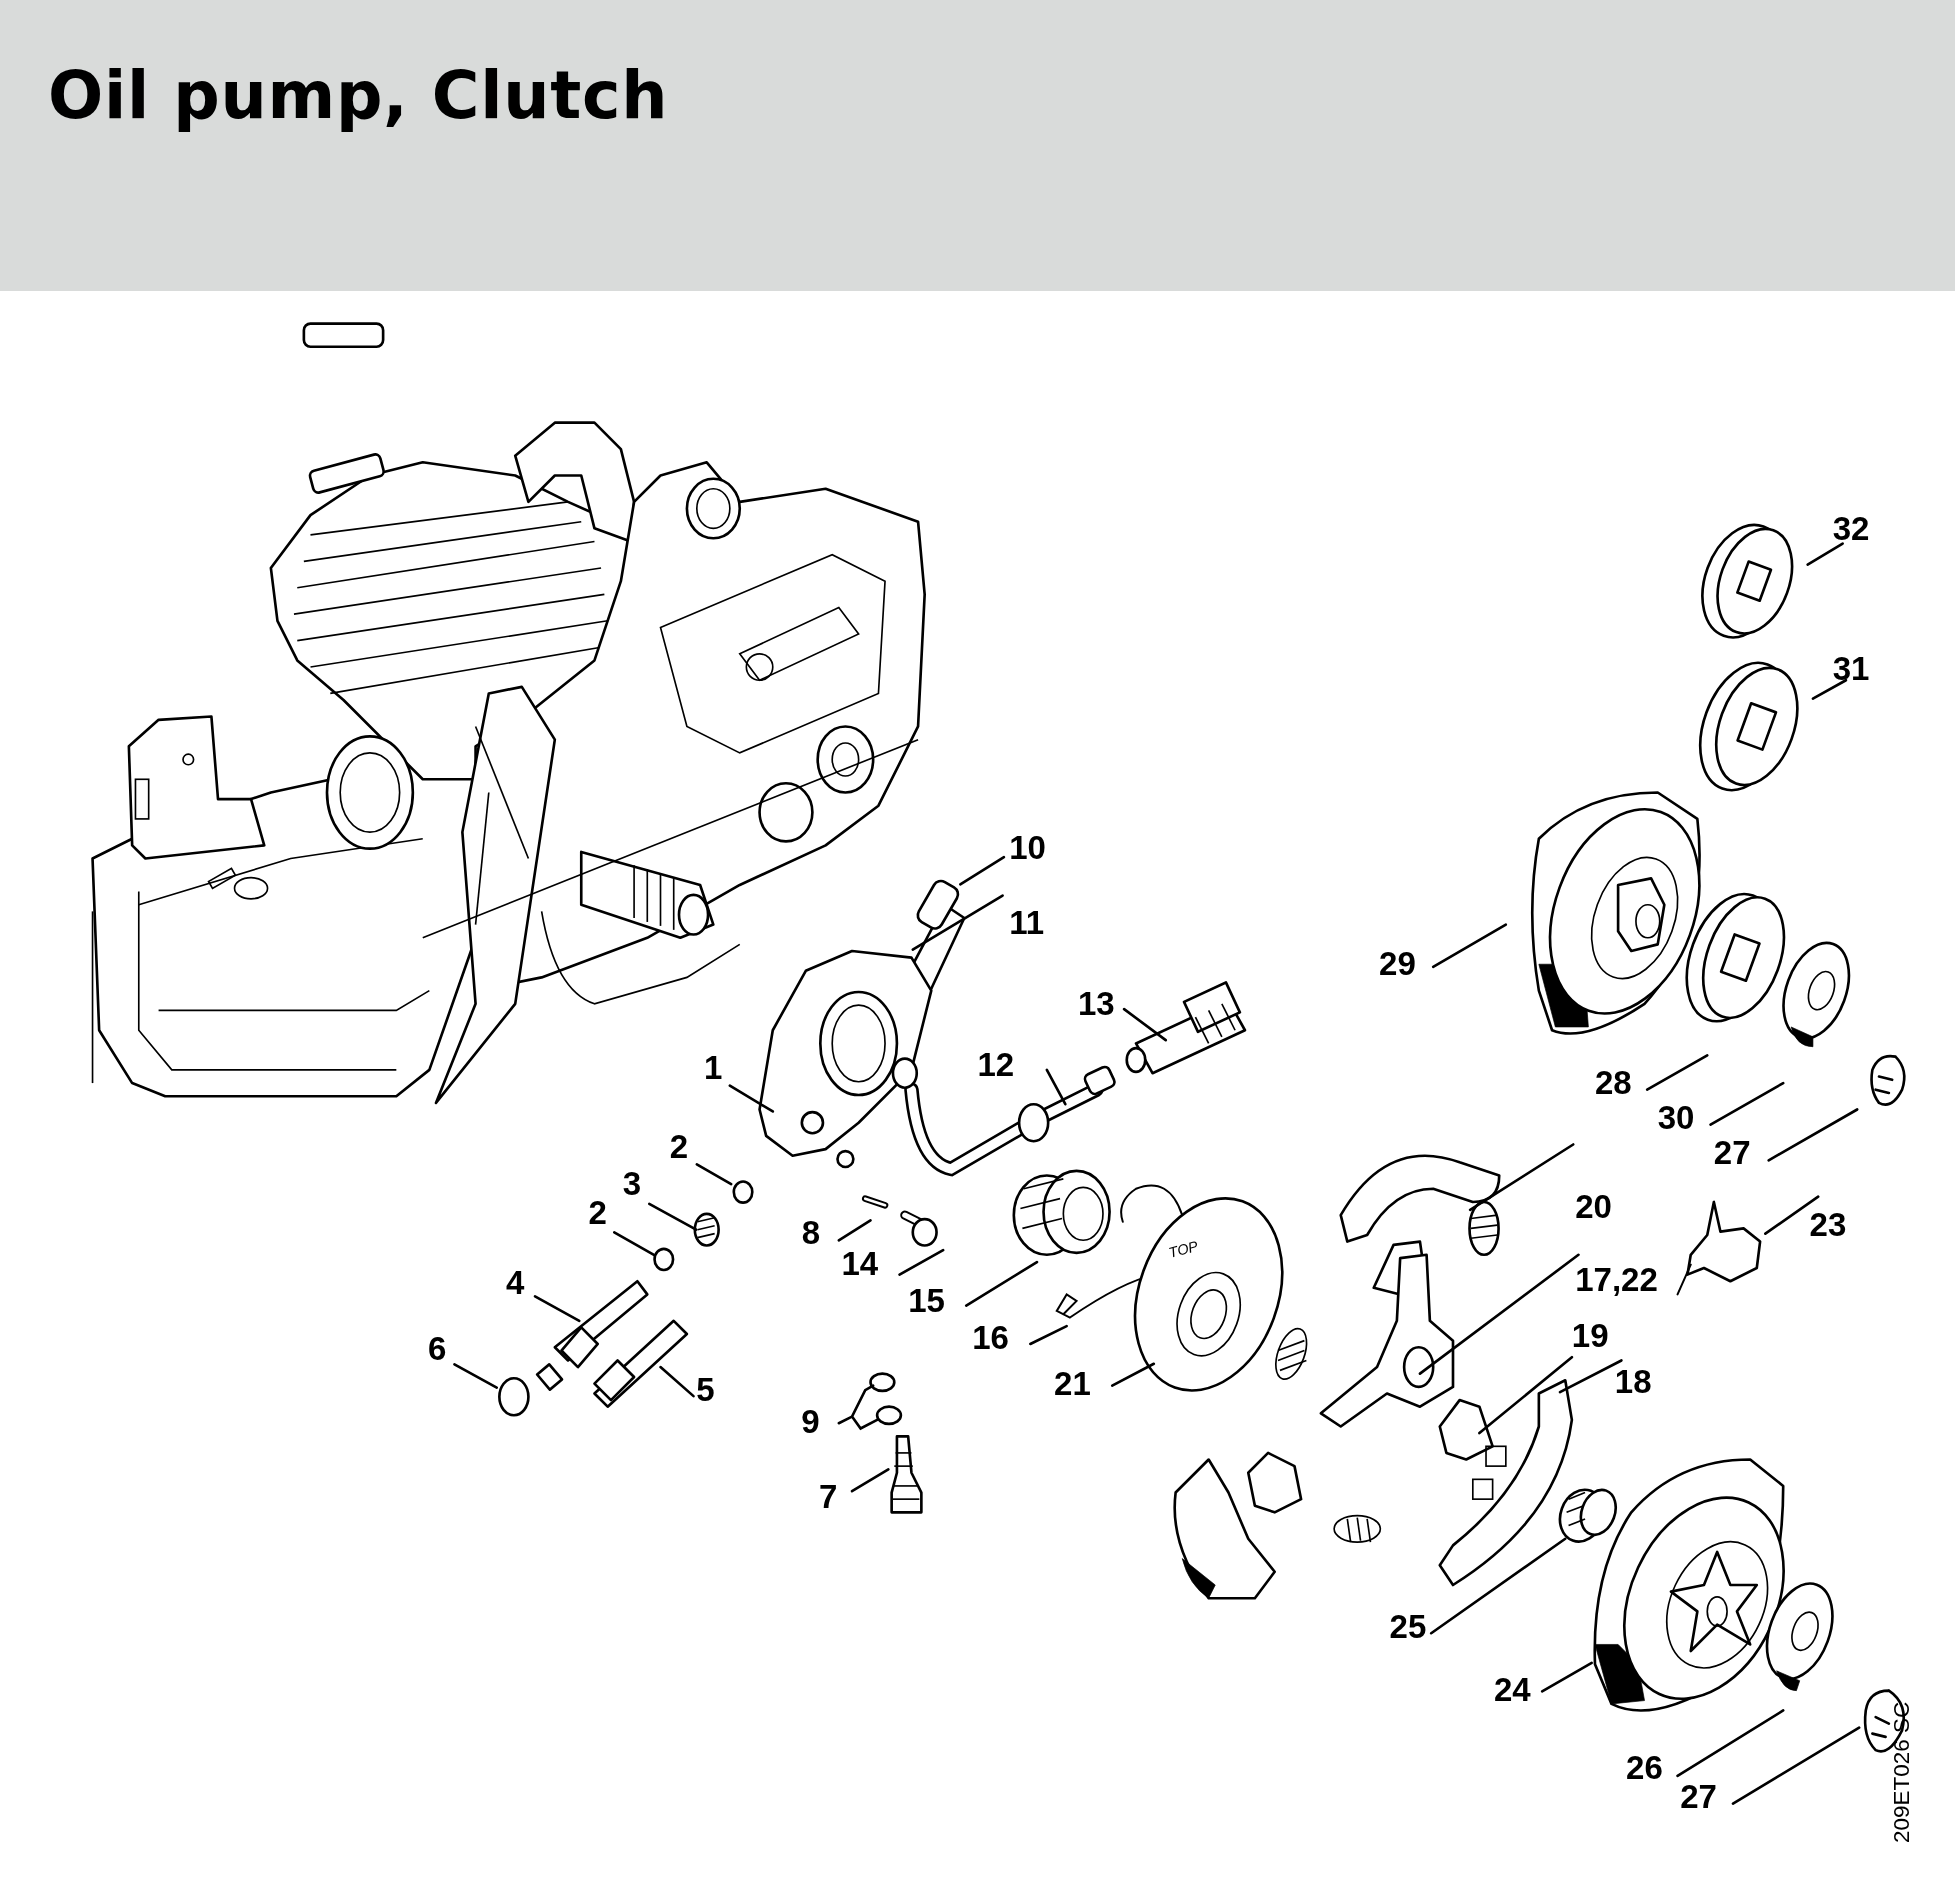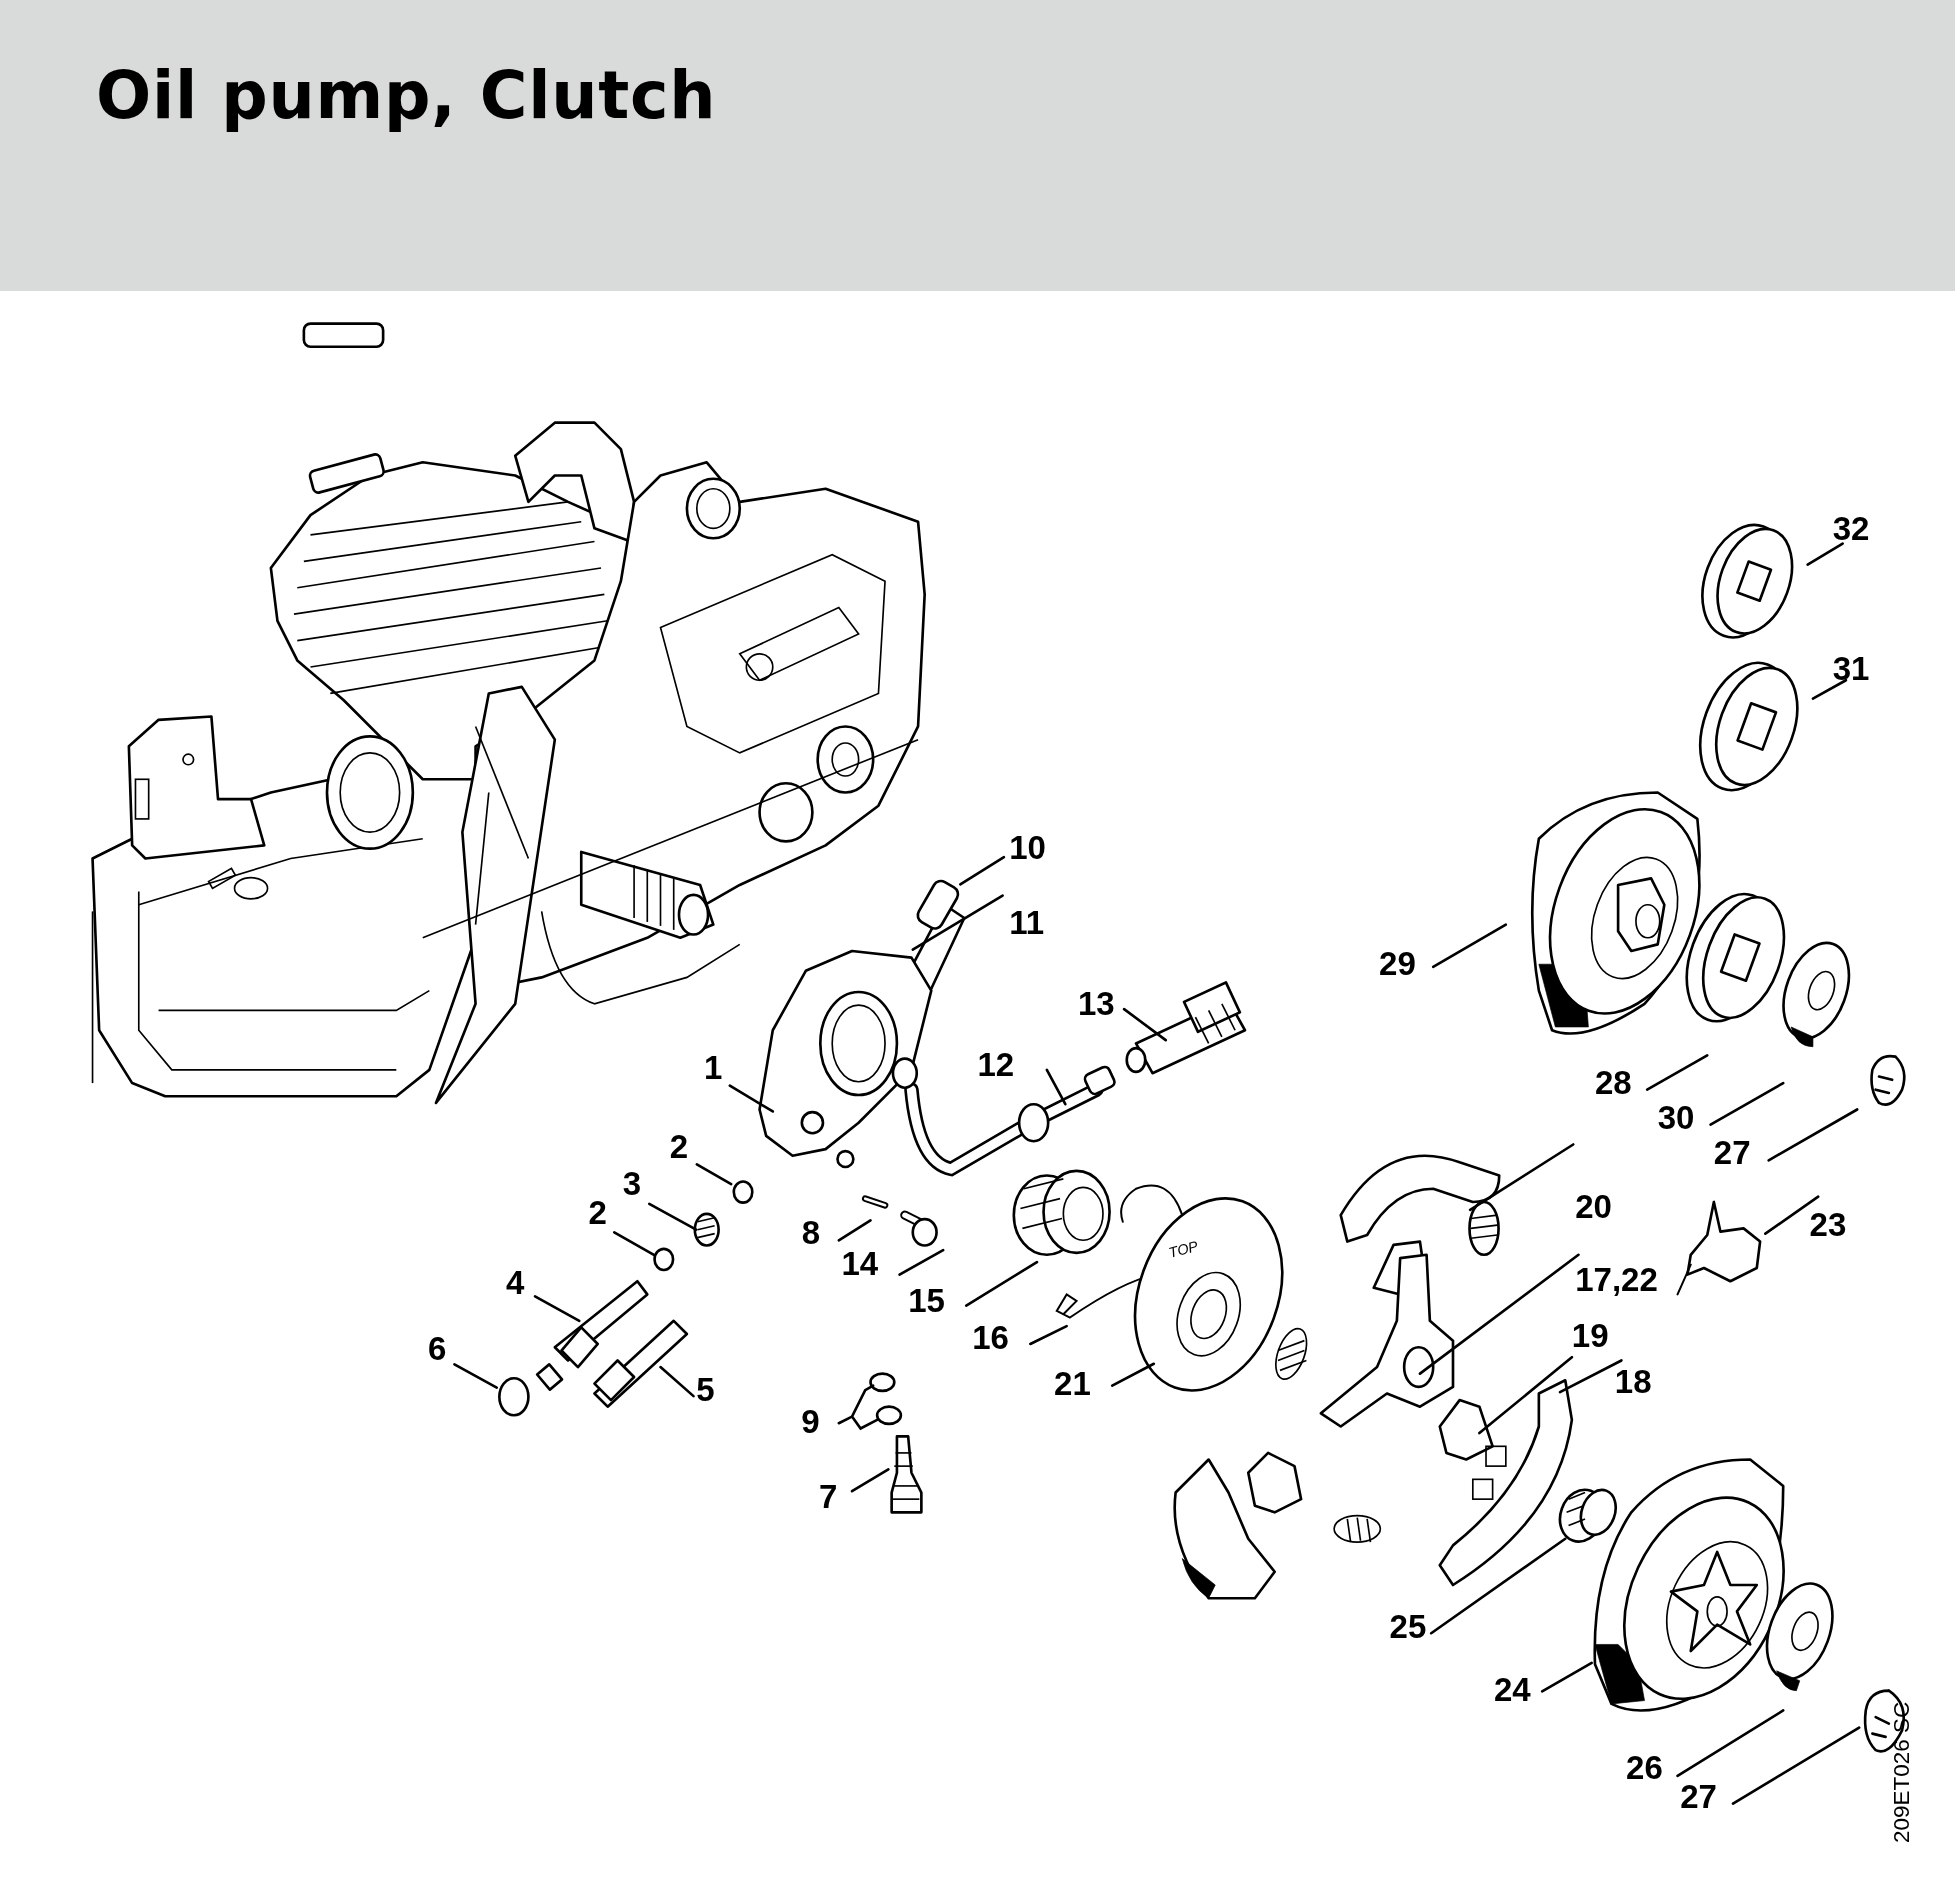--- a/index.html
+++ b/index.html
@@ -1,18 +1,18 @@
 <!DOCTYPE html>
 <html style="font-size:10.6px"><head>
 <meta charset="utf-8">
 <style>
   html, body { margin:0; padding:0; background:#ffffff; }
   body { width:1955px; height:1902px; position:relative; overflow:hidden; font-family:"Liberation Sans", sans-serif; }
   .header { position:absolute; left:0; top:0; width:1955px; height:291px; background:#d9dbda; }
-  .title { position:absolute; left:48px; top:58px; font-family:"DejaVu Sans", sans-serif; font-weight:bold; font-size:65px; color:#000; letter-spacing:0.7px;margin-left:48px; }
+  .title { position:absolute; left:48px; top:58px; font-family:"DejaVu Sans", sans-serif; font-weight:bold; font-size:65px; color:#000; letter-spacing:0.7px; }
   svg.diagram { position:absolute; left:0; top:0; width:1955px; height:1902px; }
   .lbl { font-family:"Liberation Sans", sans-serif; font-weight:bold; font-size:50px; fill:#000; }
   .ref { position:absolute; left:1889px; top:1843px; transform-origin:left top; transform:rotate(-90deg); font-family:"Liberation Sans", sans-serif; font-size:22.5px; color:#000; white-space:nowrap; }
   .ln { stroke:#000; stroke-width:4; fill:none; stroke-linecap:round; }
   .part { stroke:#000; stroke-width:4; fill:#fff; stroke-linejoin:round; }
   .thin { stroke:#000; stroke-width:2.5; fill:none; }
   .blk { fill:#000; stroke:#000; }
 </style>
 </head>
 <body>

